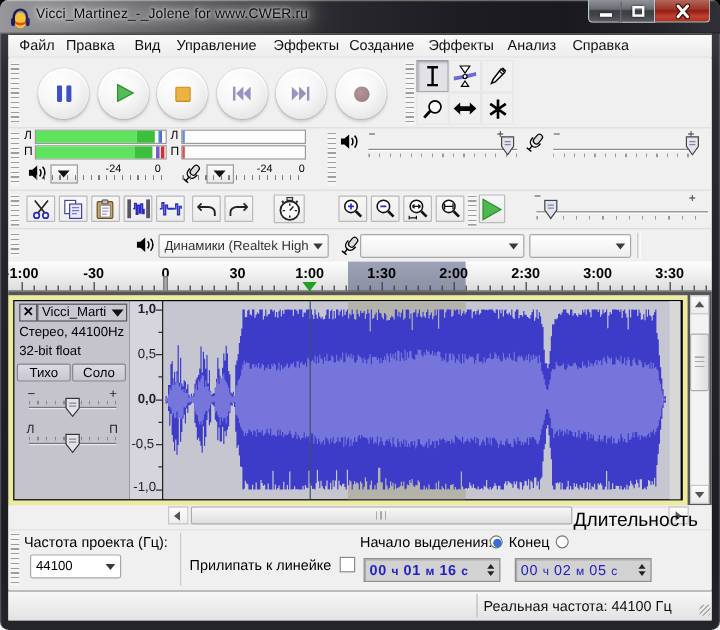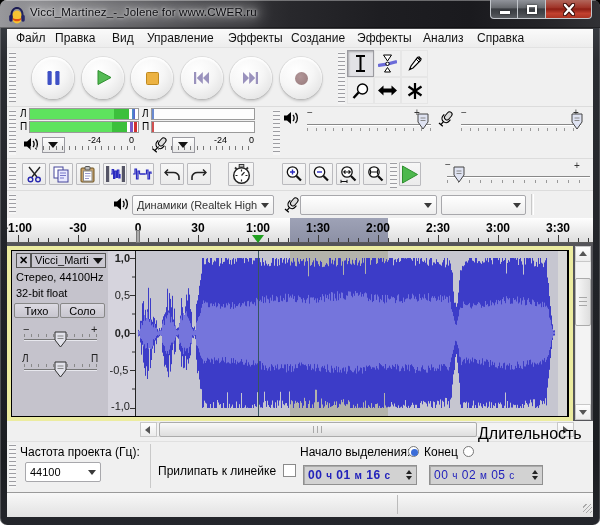--- a/index.html
+++ b/index.html
@@ -505,13 +505,14 @@
 <div class="ab" style="left:308px;top:468px;font-size:12px;font-weight:bold;color:#2222bb;letter-spacing:0.5px">00 <span style="font-size:10px">ч</span> 01 <span style="font-size:10px">м</span> 16 <span style="font-size:10px">с</span></div>
 <div class="ab" style="left:406px;top:470px;width:0;height:0;border-left:3.5px solid transparent;border-right:3.5px solid transparent;border-bottom:4px solid #222"></div>
 <div class="ab" style="left:406px;top:476px;width:0;height:0;border-left:3.5px solid transparent;border-right:3.5px solid transparent;border-top:4px solid #222"></div>
 <div class="ab" style="left:429px;top:465px;width:114px;height:20px;background:#d2d2d2;border:1px solid #909090;box-shadow:inset 1px 1px 0 #aaa"></div>
 <div class="ab" style="left:434px;top:468px;font-size:12px;font-weight:normal;color:#2222bb;letter-spacing:0.5px">00 <span style="font-size:10px">ч</span> 02 <span style="font-size:10px">м</span> 05 <span style="font-size:10px">с</span></div>
 <div class="ab" style="left:532px;top:470px;width:0;height:0;border-left:3.5px solid transparent;border-right:3.5px solid transparent;border-bottom:4px solid #222"></div>
 <div class="ab" style="left:532px;top:476px;width:0;height:0;border-left:3.5px solid transparent;border-right:3.5px solid transparent;border-top:4px solid #222"></div>
 
 <div class="ab" style="left:7px;top:492px;width:586px;height:25px;background:linear-gradient(180deg,#f8f8f8,#e2e2e2);border-top:1px solid #9a9a9a"></div>
 <div class="vsep" style="left:397px;top:495px;height:19px;background:#bbb"></div>
+<div class="ab" style="left:403px;top:498px;font-size:12px;color:#111">Реальная частота: 44100 Гц</div>
 <div class="ab" style="left:583px;top:504px;width:9px;height:9px;background:repeating-linear-gradient(135deg,transparent 0,transparent 2px,#aaa 2px,#aaa 3px)"></div>
 </div>
 </body></html>

